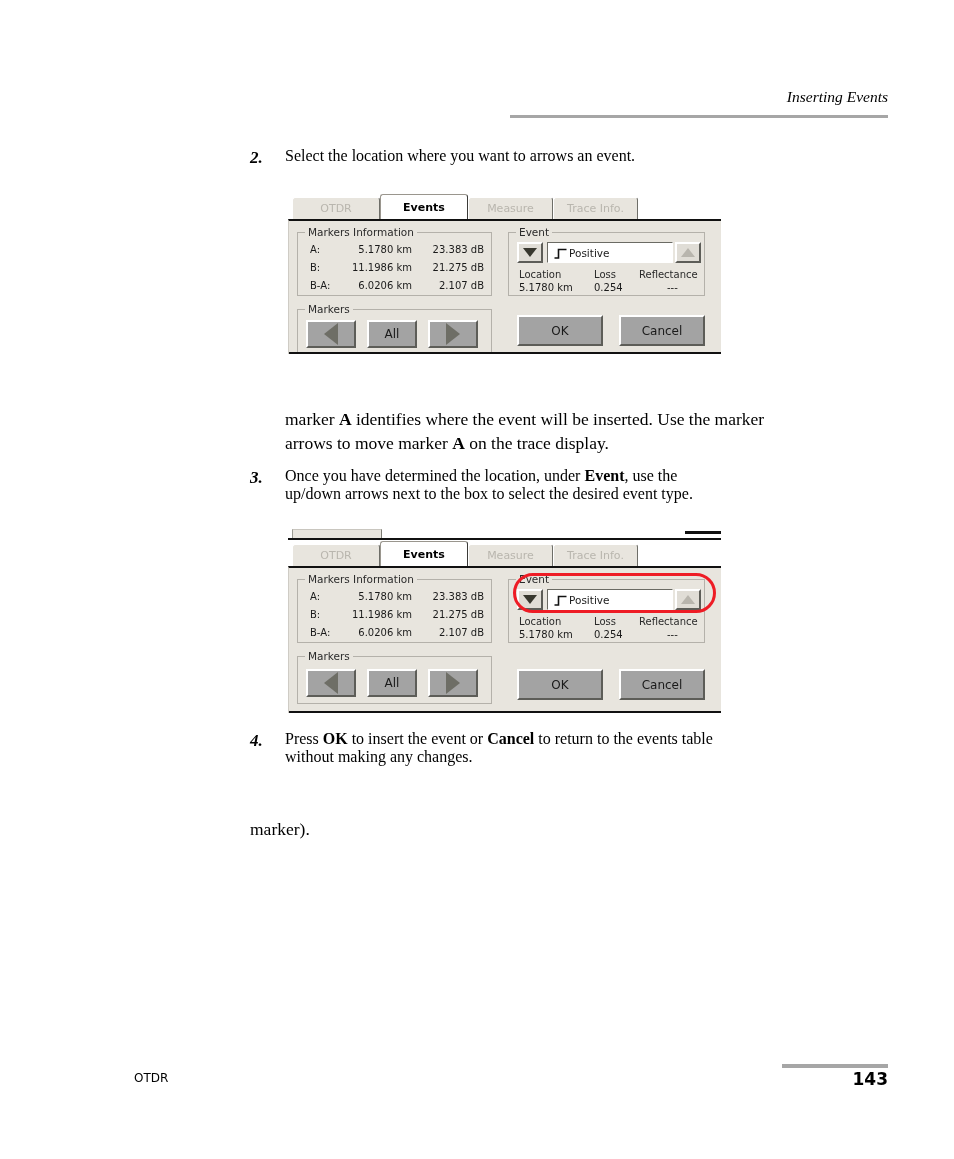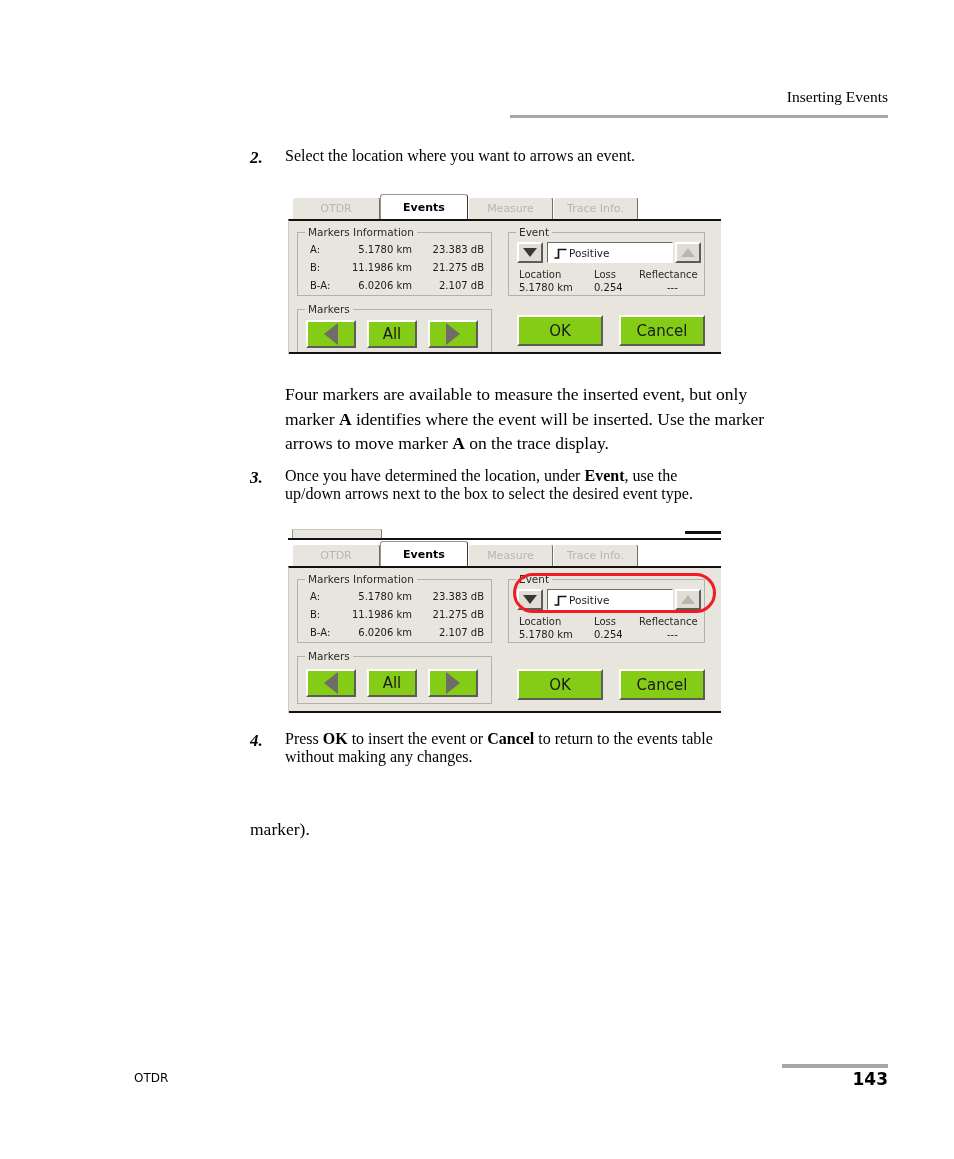--- a/index.html
+++ b/index.html
@@ -33,20 +33,21 @@
     font-size: 19.5px;
     letter-spacing: -0.1px;
     text-align: right;
     white-space: nowrap;
   }
   .hdr-sub {
     position: absolute;
     right: 66px;
     top: 88px;
     font-family: "Liberation Serif", serif;
+    font-style: italic;
     font-size: 15.5px;
     text-align: center;
     white-space: nowrap;
   }
   .hdr-rule {
     position: absolute;
     left: 510px;
     top: 115px;
     width: 378px;
     height: 3px;
@@ -187,27 +188,27 @@
     position: absolute;
     font-size: 10px;
     white-space: nowrap;
   }
   .mlabel { position: absolute; left: 12px; }
   .mval   { position: absolute; text-align: right; }
 
   
   .btn {
     position: absolute;
-    background: #84cc16;
+    background: #a3a3a3;
     border-top: 2px solid #ffffff;
     border-left: 2px solid #ffffff;
     border-right: 2px solid #5d5d58;
     border-bottom: 2px solid #5d5d58;
     box-sizing: border-box;
-    font-size: 15px;
+    font-size: 12px;
     text-align: center;
     color: #1a1a1a;
     display: flex;
     align-items: center;
     justify-content: center;
   }
   .tri {
     width: 0; height: 0;
     border-style: solid;
   }
@@ -394,21 +395,21 @@
         <div class="colval" style="left:158px; top:49px;">---</div>
       </div>
 
       <div class="btn" style="left:228px; top:94px; width:86px; height:31px;">OK</div>
       <div class="btn" style="left:330px; top:94px; width:86px; height:31px;">Cancel</div>
     </div>
   </div>
 </div>
 
 <div class="para" style="left:285px; top:382px;">
-  <span>Four markers are available to measure the inserted event, but only</span><br>
+  <br>
   <span>marker </span><b class="bold">A</b><span> identifies where the event will be inserted. Use the marker</span><br>
   <span>arrows to move marker </span><b class="bold">A</b><span> on the trace display.</span>
 </div>
 
 <div class="step-num" style="top:468px;">3.</div>
 <div class="step-body" style="top:467px;">
   <span>Once you have determined the location, under </span><b class="bold">Event</b><span>, use the</span><br>
   <span>up/down arrows next to the box to select the desired event type.</span>
 </div>
 

